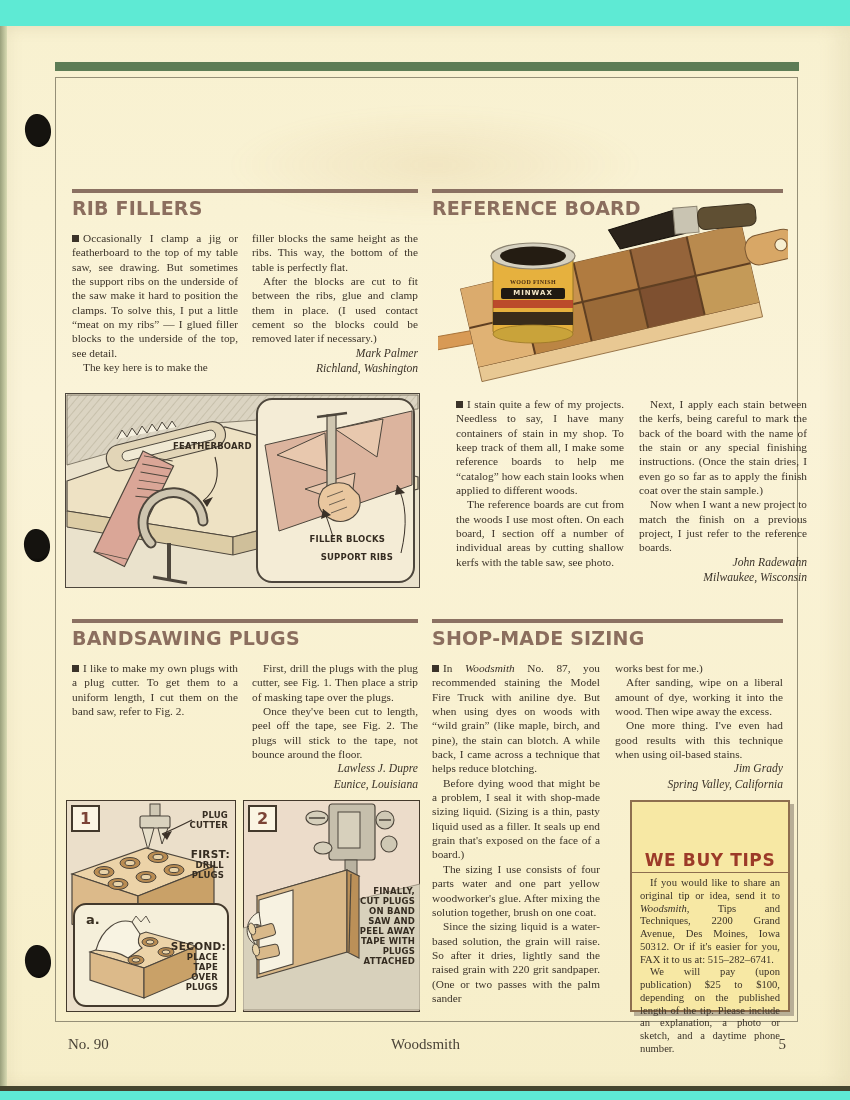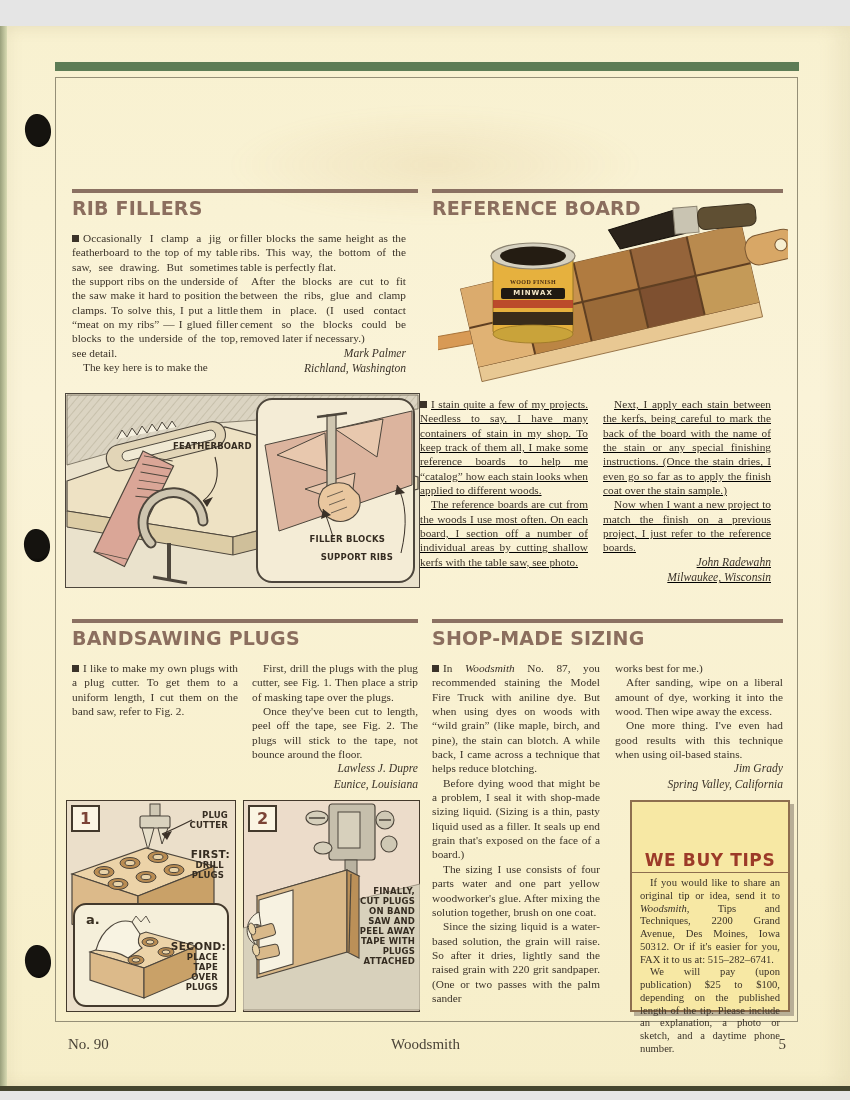--- a/index.html
+++ b/index.html
@@ -1,16 +1,16 @@
 <!DOCTYPE html>
 <html><head>
 <meta charset="utf-8">
 <style>
   html,body { margin:0; padding:0; background:#ffffff; }
-  .page { position:relative; width:850px; height:1100px; background:#e5e5e5; overflow:hidden;
+  .page { position:relative; width:850px; height:1100px; background:#5eead4; overflow:hidden;
           font-family:"Liberation Serif",serif; }
   .paper { position:absolute; left:0; top:26px; width:850px; height:1062px;
            background:linear-gradient(180deg,#f8f1d0,#faf3d8 35%,#f8f0cd 80%,#f6eec9);
            box-shadow:inset -14px 0 18px rgba(160,140,90,0.10), inset 10px 0 14px rgba(160,150,100,0.10); }
   .paper-left-edge { position:absolute; left:0; top:26px; width:7px; height:1062px;
            background:linear-gradient(90deg,#9aa07c,#d8dab2); }
   .paper-bottom-edge { position:absolute; left:0; top:1086px; width:850px; height:5px; background:#45452f; }
   .ghost { position:absolute; left:220px; top:105px; width:430px; height:120px; pointer-events:none;
            background:radial-gradient(ellipse at center, rgba(195,145,70,0.12), rgba(195,145,70,0) 68%);
            filter:blur(5px); }
@@ -65,21 +65,21 @@
   <div class="hole" style="left:25px; top:114px;"></div>
   <div class="hole" style="left:24px; top:529px;"></div>
   <div class="hole" style="left:25px; top:945px;"></div>
 
   <div class="greenbar"></div>
   <div class="contentbox"></div>
 
   <div class="rule" style="left:72px; top:189px; width:346px;"></div>
   <div class="sechead" style="left:72px; top:197px;">RIB FILLERS</div>
 
-  <div class="cols" style="left:72px; top:231px; width:346px; gap:2px;">
+  <div class="cols" style="left:72px; top:231px; width:346px; gap:14px;">
     <div class="col" style="width:166px;">
       <p class="lead"><span class="sq"></span><span>Occasionally I clamp a jig or featherboard to the top of my table saw, see drawing. But sometimes the support ribs on the underside of the saw make it hard to position the clamps. To solve this, I put a little “meat on my ribs” — I glued filler blocks to the underside of the top, see detail.</span></p>
       <p>The key here is to make the</p>
     </div>
     <div class="col" style="width:166px;">
       <p class="lead">filler blocks the same height as the ribs. This way, the bottom of the table is perfectly flat.</p>
       <p>After the blocks are cut to fit between the ribs, glue and clamp them in place. (I used contact cement so the blocks could be removed later if necessary.)</p>
       <div class="author">Mark Palmer</div>
       <div class="author">Richland, Washington</div>
     </div>
@@ -185,21 +185,21 @@
       <g transform="translate(170,40) rotate(-5)">
         <polygon points="0,6 66,-8 76,16 10,26" fill="#2a231b" stroke="#15100b" stroke-width="1"></polygon>
         <rect x="66" y="-10" width="24" height="26" fill="#c9c4b2" stroke="#8a8270" stroke-width="1"></rect>
         <rect x="90" y="-8" width="58" height="22" rx="7" fill="#5f4f33" stroke="#3d3221" stroke-width="1"></rect>
       </g>
     </svg>
     <div class="canlabel1" style="left:60px; top:95px; width:70px;">WOOD FINISH</div>
     <div class="canlabel2" style="left:63px; top:104px; width:64px; height:10px;">MINWAX</div>
   </div>
 
-  <div class="cols" style="left:420px; top:397px; width:351px; gap:15px;text-decoration:underline;">
+  <div class="cols" style="left:456px; top:397px; width:351px; gap:15px;">
     <div class="col" style="width:168px;">
       <p class="lead"><span class="sq"></span><span>I stain quite a few of my projects. Needless to say, I have many containers of stain in my shop. To keep track of them all, I make some reference boards to help me “catalog” how each stain looks when applied to different woods.</span></p>
       <p>The reference boards are cut from the woods I use most often. On each board, I section off a number of individual areas by cutting shallow kerfs with the table saw, see photo.</p>
     </div>
     <div class="col" style="width:168px;">
       <p>Next, I apply each stain between the kerfs, being careful to mark the back of the board with the name of the stain or any special finishing instructions. (Once the stain dries, I even go so far as to apply the finish coat over the stain sample.)</p>
       <p>Now when I want a new project to match the finish on a previous project, I just refer to the reference boards.</p>
       <div class="author">John Radewahn</div>
       <div class="author">Milwaukee, Wisconsin</div>
     </div>

